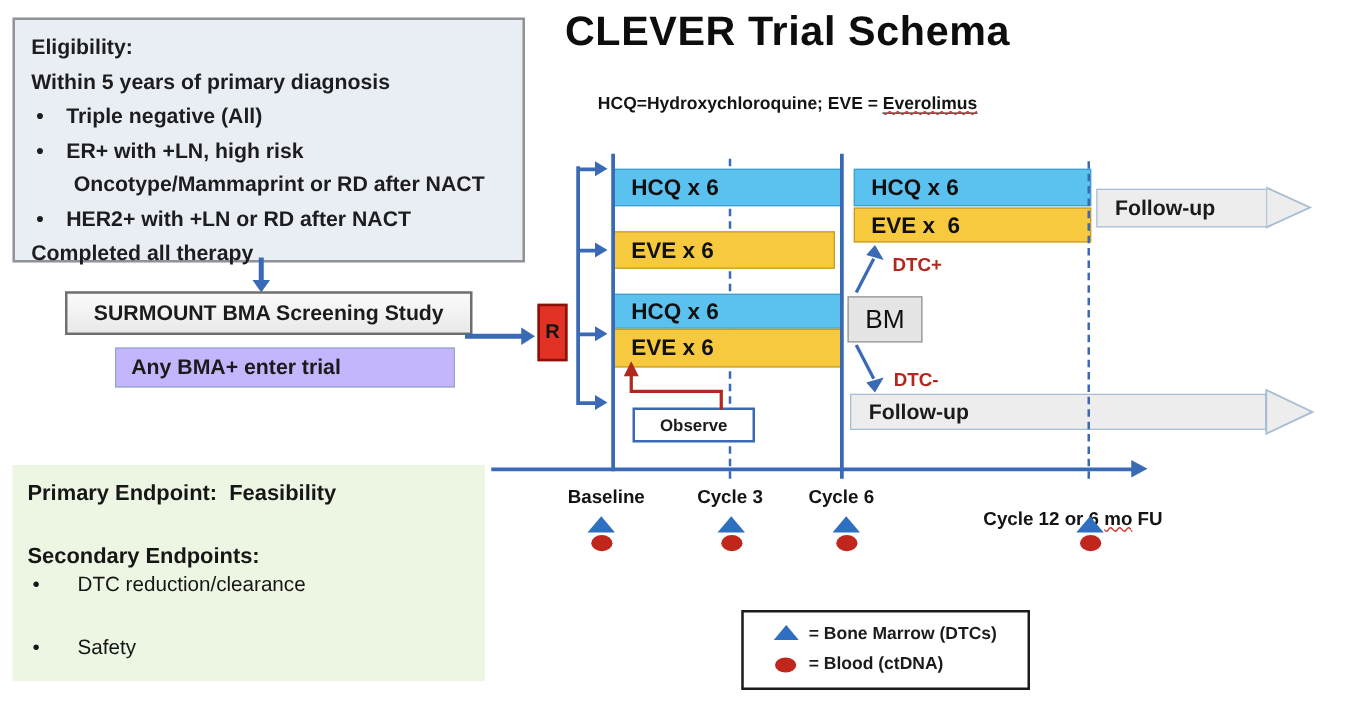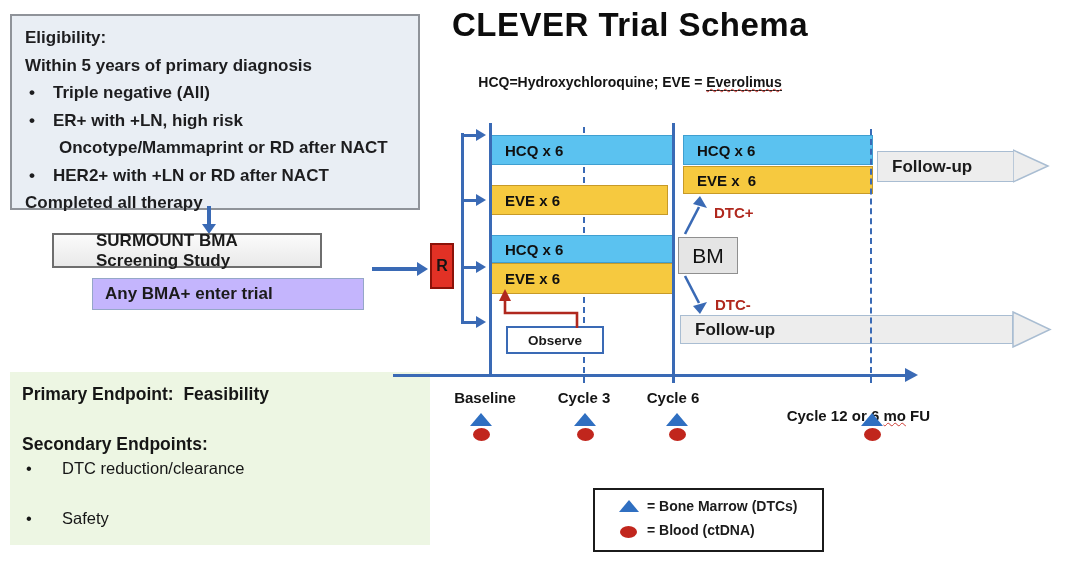--- a/index.html
+++ b/index.html
@@ -23,21 +23,21 @@
   .legendbox{background:#ffffff; border:2.5px solid #1b1b1b;}
 
   
   .surmount{background:linear-gradient(#fbfbfb,#e9e9e9); border:2px solid #6e6e6e; font-size:17px; font-weight:bold;}
   .bmabox{background:#c4b5fd; border:1.5px solid #95a7c8; font-size:17px; font-weight:bold; padding-left:12px;}
   .rbox{background:#e23125; border:2px solid #8c1209; color:#141414; font-size:16px; font-weight:bold;}
   .bmbox{background:#e5e5e5; border:1.5px solid #8f8f8f; font-size:21px; font-weight:normal; color:#111;}
   .observe{background:#ffffff; border:2px solid #3a6ab5; font-size:13.5px; font-weight:bold;}
 
   
-  .bar{font-size:15px; font-weight:bold; color:#101010; padding-left:13px; z-index:5;}
+  .bar{font-size:18px; font-weight:bold; color:#101010; padding-left:13px; z-index:5;}
   .bar.blue{background:#5bc2f0; border:1px solid #3f9fd0;}
   .bar.yellow{background:#f6c93f; border:1px solid #c79a28;}
   .fup{background:#ededed; border:1.5px solid #a9bdd2; font-size:17px; font-weight:bold; padding-left:14px; z-index:3;}
 
   
   .vline{background:#3a6ab5; width:3px; z-index:6;}
   .vdash{border-left:2.5px dashed #3a6ab5; width:0;}
   .hline{background:#3a6ab5; height:3px;}
 
   
@@ -84,21 +84,21 @@
     <div class="bullet-row">
       <span class="dot">•</span>
       <span>HER2+ with +LN or RD after NACT</span>
     </div>
     <div>Completed all therapy</div>
   </div>
 
   <div class="abs" style="left:207px;top:206px;width:3.5px;height:19px;background:#3a6ab5;"></div>
   <div class="abs tri-down" style="left:202px;top:224px;"></div>
 
-  <div class="abs surmount ctr" style="left:52px;top:233px;width:270px;height:35px;padding-left:42px;">SURMOUNT BMA Screening Study</div>
+  <div class="abs surmount ctr" style="left:52px;top:233px;width:326px;height:35px;">SURMOUNT BMA Screening Study</div>
   <div class="abs bmabox lft" style="left:92px;top:278px;width:272px;height:32px;">Any BMA+ enter trial</div>
 
   <div class="abs hline" style="left:372px;top:267px;width:46px;height:3.5px;"></div>
   <div class="abs tri-right" style="left:417px;top:262px;"></div>
 
   <div class="abs rbox ctr" style="left:430px;top:243px;width:24px;height:46px;z-index:7;">R</div>
 
   <div class="abs" style="left:461px;top:133px;width:3px;height:191px;background:#3a6ab5;z-index:7;"></div>
   <div class="abs hline" style="left:463px;top:133.5px;width:14px;"></div>
   <div class="abs tri-right sm" style="left:476px;top:129px;"></div>
@@ -162,21 +162,21 @@
 
   <div class="abs mk-tri" style="left:470px;top:413px;"></div>
   <div class="abs mk-oval" style="left:472.5px;top:428px;"></div>
   <div class="abs mk-tri" style="left:574px;top:413px;"></div>
   <div class="abs mk-oval" style="left:576.5px;top:428px;"></div>
   <div class="abs mk-tri" style="left:666px;top:413px;"></div>
   <div class="abs mk-oval" style="left:668.5px;top:428px;"></div>
   <div class="abs mk-tri" style="left:861px;top:413px;"></div>
   <div class="abs mk-oval" style="left:863.5px;top:428px;"></div>
 
-  <div class="abs endpoints" style="left:10px;top:372px;width:420px;height:173px;">
+  <div class="abs endpoints" style="left:10px;top:372px;width:378px;height:173px;">
     <div class="abs b pre" style="left:12px;top:12px;font-size:17.5px;">Primary Endpoint:  Feasibility</div>
     <div class="abs b" style="left:12px;top:62px;font-size:17.5px;">Secondary Endpoints:</div>
     <div class="abs" style="left:16px;top:87px;font-size:16.5px;">
       <span style="display:inline-block;width:36px;">•</span><span>DTC reduction/clearance</span>
     </div>
     <div class="abs" style="left:16px;top:137px;font-size:16.5px;">
       <span style="display:inline-block;width:36px;">•</span><span>Safety</span>
     </div>
   </div>
 

